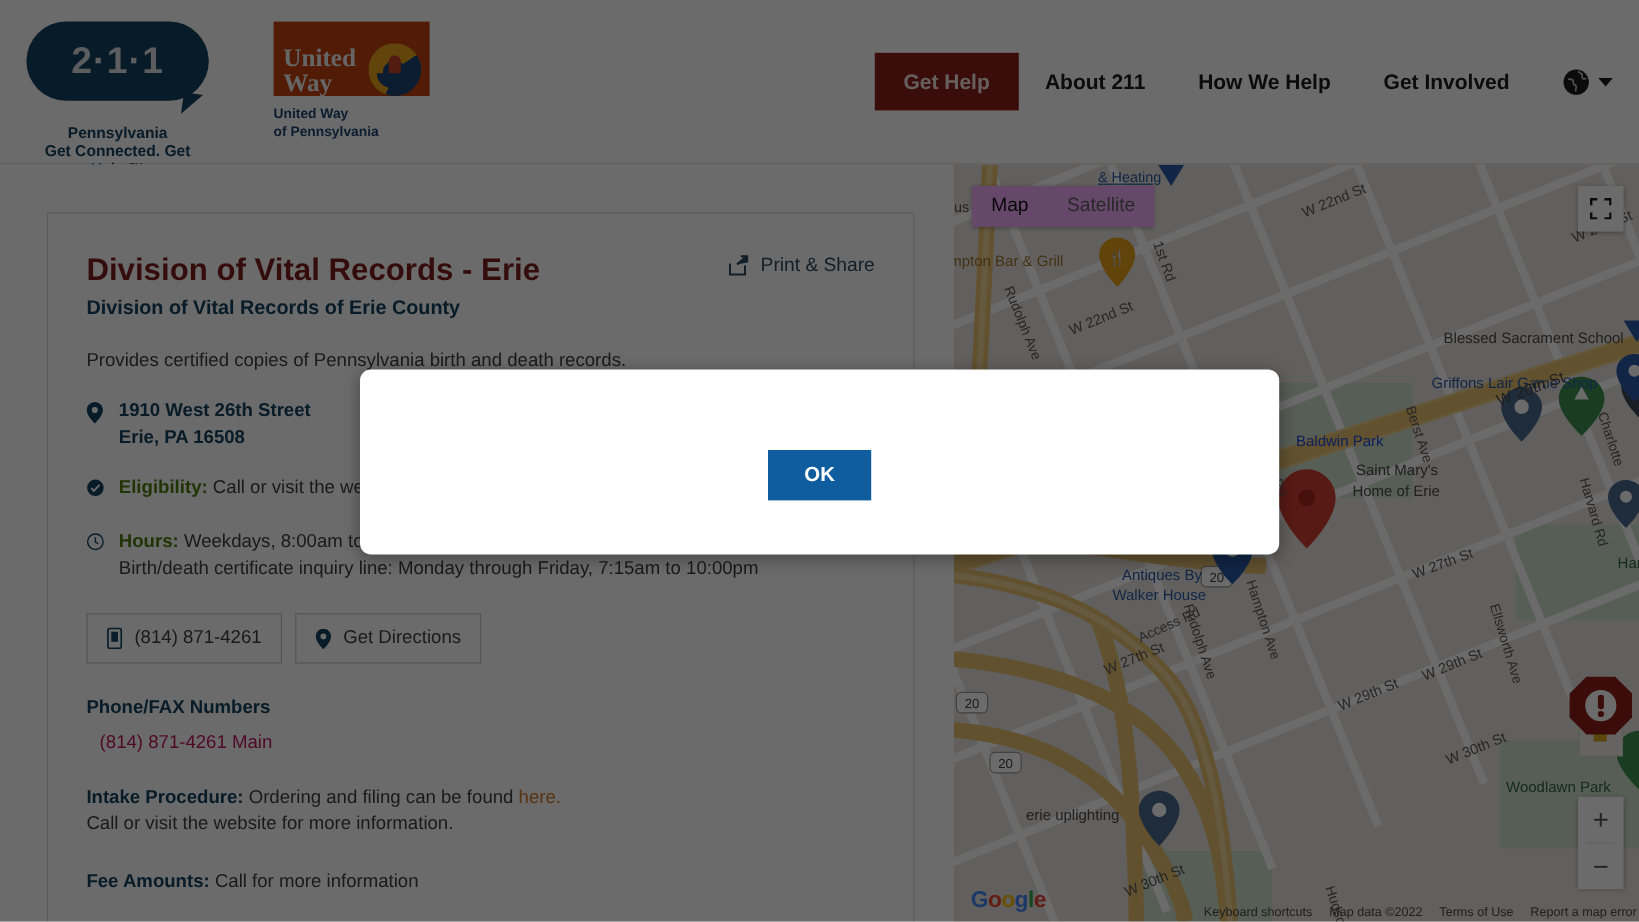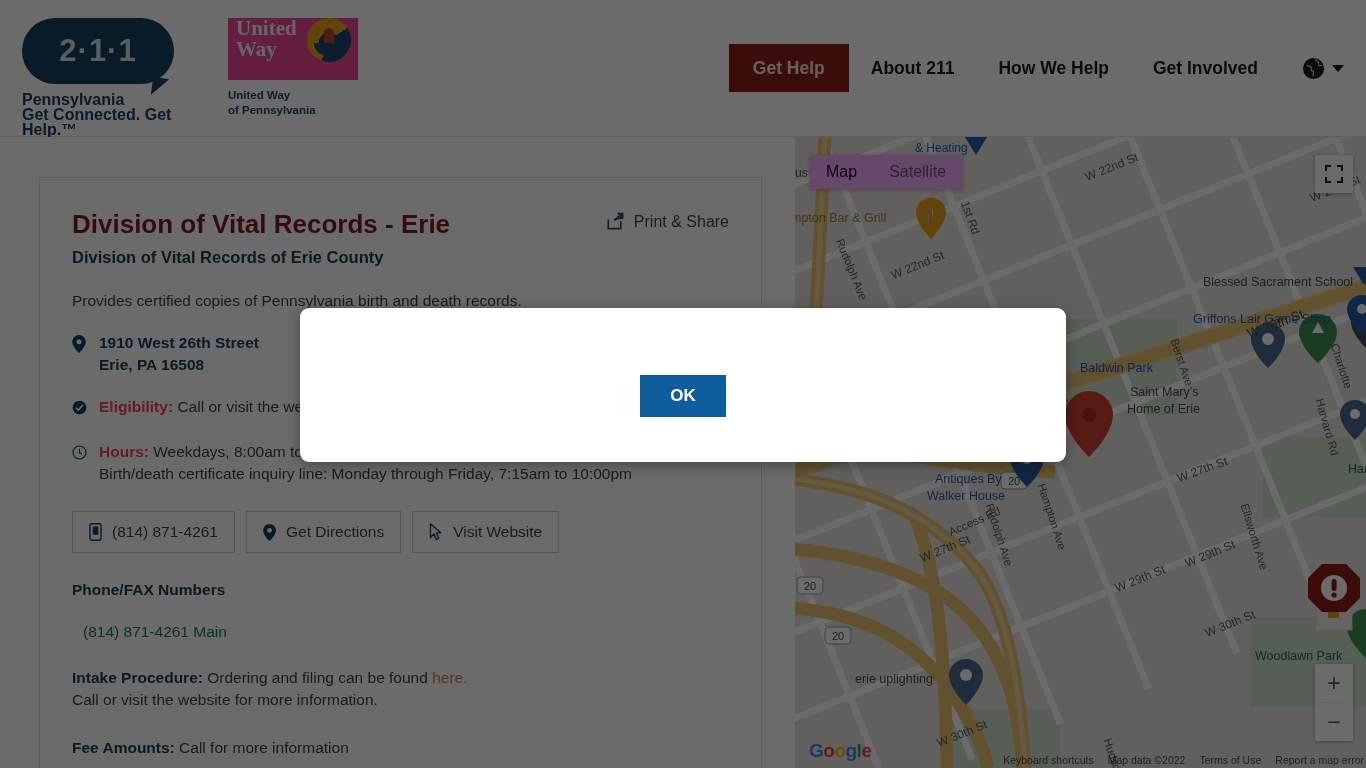--- a/index.html
+++ b/index.html
@@ -62,36 +62,36 @@
   }
   .bubble-tail-r {
     position: absolute; right: 108px; top: 46px;
     width: 12px; height: 34px;
     background: #c3281c;
     border-radius: 0 0 8px 8px;
     transform: rotate(22deg);
     z-index: -1;
   }
   .logo-211 .tag {
-    text-align: left;
+    text-align: center;
     color: #15405f;
-    font-size: 16px;
+    font-size: 13px;
     font-weight: bold;
     line-height: 15px;
-    margin-top: 8px;
+    margin-top: 19px;
   }
 
   .logo-uw {
     position: absolute; left: 228px; top: 18px;
     width: 132px;
   }
   .uw-box {
     width: 130px; height: 62px;
-    background: #ec4899;
-    display: flex; align-items: flex-start;
+    background: #c2410c;
+    display: flex; align-items: flex-end;
   }
   .uw-words {
     color: #f2f4f6;
     font-size: 21px; font-weight: bold;
     line-height: 21px;
     padding-left: 8px;
     font-family: "Liberation Serif", serif;
   }
   .uw-mark {
     margin-left: auto; margin-right: 7px;
@@ -215,21 +215,21 @@
     margin-top: 20px;
     font-size: 15.5px;
     line-height: 22px;
   }
   .row .ico {
     flex: 0 0 16px;
     padding-top: 3px;
     color: #13405f;
   }
   .row .txt { color: #3f3f3f; }
-  .row .txt b { color: #ef4444; }
+  .row .txt b { color: #4d7c0f; }
   .addr { color: #13405f; font-weight: bold; }
 
   .btn-row {
     display: flex; gap: 11px;
     margin-top: 26px;
   }
   .obtn {
     border: 1px solid #c9c9c9;
     background: #ffffff;
     color: #3f3f3f;
@@ -241,24 +241,24 @@
   }
   .obtn .gi { color: #13405f; display:flex; }
 
   .sec-title {
     margin-top: 28px;
     color: #13405f;
     font-weight: bold;
     font-size: 15.5px;
   }
   .sub-line {
-    margin-top: 24px;
+    margin-top: 11px;
     margin-left: 11px;
     font-size: 15.5px;
-    color: #0f766e;
+    color: #be185d;
   }
   .para {
     margin-top: 26px;
     font-size: 15.5px;
     line-height: 22px;
     color: #3f3f3f;
   }
   .para b { color: #13405f; }
   .para a { color: #d07a2a; text-decoration: none; }
 
@@ -496,28 +496,20 @@
             <span>(814) 871-4261</span>
           </button>
           <button class="obtn">
             <span class="gi">
               <svg width="13" height="17" viewBox="0 0 24 32">
                   <path d="M12 0C5.4 0 0 5.4 0 12c0 9 12 20 12 20s12-11 12-20C24 5.4 18.6 0 12 0z" fill="#13405f"></path>
                   <circle cx="12" cy="12" r="4.5" fill="#fff"></circle>
                 </svg>
             </span>
             <span>Get Directions</span>
-          </button>
-          <button class="obtn">
-            <span class="gi">
-              <svg width="14" height="18" viewBox="0 0 20 26">
-                  <path d="M2 1 L2 21 L7 16 L10.5 24 L14 22 L10.5 14.5 L17 14 Z" fill="none" stroke="#13405f" stroke-width="1.9" stroke-linejoin="round"></path>
-                </svg>
-            </span>
-            <span>Visit Website</span>
           </button>
         </div>
 
         <div class="sec-title">Phone/FAX Numbers</div>
         <div class="sub-line">(814) 871-4261 Main</div>
 
         <div class="para">
           <b>Intake Procedure:</b>
           <span>Ordering and filing can be found </span><a href="#">here.</a><br>
           <span>Call or visit the website for more information.</span>
@@ -632,21 +624,21 @@
           <path d="M558 130 l22 0 l-11 18z" fill="#2a5ca8"></path>
         </g>
 
         <g>
           <path d="M270 278 c0-13 11-24 24-24 s24 11 24 24 c0 19 -24 42 -24 42 s-24 -23 -24 -42z" fill="#d23f31"></path>
           <circle cx="294" cy="278" r="7" fill="#a8271c"></circle>
         </g>
       </svg>
 
       <div id="map-labels">
-          <div class="mlabel" style="left: 120px; top: 4px; color: rgb(42, 92, 168); font-size: 12px; transform: rotate(0deg); transform-origin: left top;">&amp; Heating</div>
+          <div class="mlabel" style="left: 120px; top: 4px; color: rgb(42, 92, 168); font-size: 12px; transform: rotate(0deg); transform-origin: left top; text-decoration: underline;">&amp; Heating</div>
           <div class="mlabel" style="left: 0px; top: 29px; color: rgb(85, 85, 85); font-size: 12px; transform: rotate(0deg); transform-origin: left top;">us</div>
           <div class="mlabel" style="left: -4px; top: 74px; color: rgb(163, 118, 44); font-size: 12.5px; transform: rotate(0deg); transform-origin: left top;">mpton Bar &amp; Grill</div>
           <div class="mlabel" style="left: 288px; top: 34px; color: rgb(90, 90, 90); font-size: 12px; transform: rotate(-22deg); transform-origin: left top;">W 22nd St</div>
           <div class="mlabel" style="left: 513px; top: 55px; color: rgb(90, 90, 90); font-size: 12px; transform: rotate(-22deg); transform-origin: left top;">W 24th St</div>
           <div class="mlabel" style="left: 176px; top: 62px; color: rgb(90, 90, 90); font-size: 12px; transform: rotate(70deg); transform-origin: left top;">1st Rd</div>
           <div class="mlabel" style="left: 50px; top: 100px; color: rgb(90, 90, 90); font-size: 11.5px; transform: rotate(68deg); transform-origin: left top;">Rudolph Ave</div>
           <div class="mlabel" style="left: 94px; top: 132px; color: rgb(90, 90, 90); font-size: 12px; transform: rotate(-22deg); transform-origin: left top;">W 22nd St</div>
           <div class="mlabel" style="left: 408px; top: 138px; color: rgb(75, 75, 75); font-size: 12.5px; transform: rotate(0deg); transform-origin: left top;">Blessed Sacrament School</div>
           <div class="mlabel" style="left: 398px; top: 175px; color: rgb(42, 92, 168); font-size: 12.5px; transform: rotate(0deg); transform-origin: left top;">Griffons Lair Game Shop</div>
           <div class="mlabel" style="left: 285px; top: 224px; color: #1d4ed8; font-size: 12.5px; transform: rotate(0deg); transform-origin: left top;">Baldwin Park</div>

